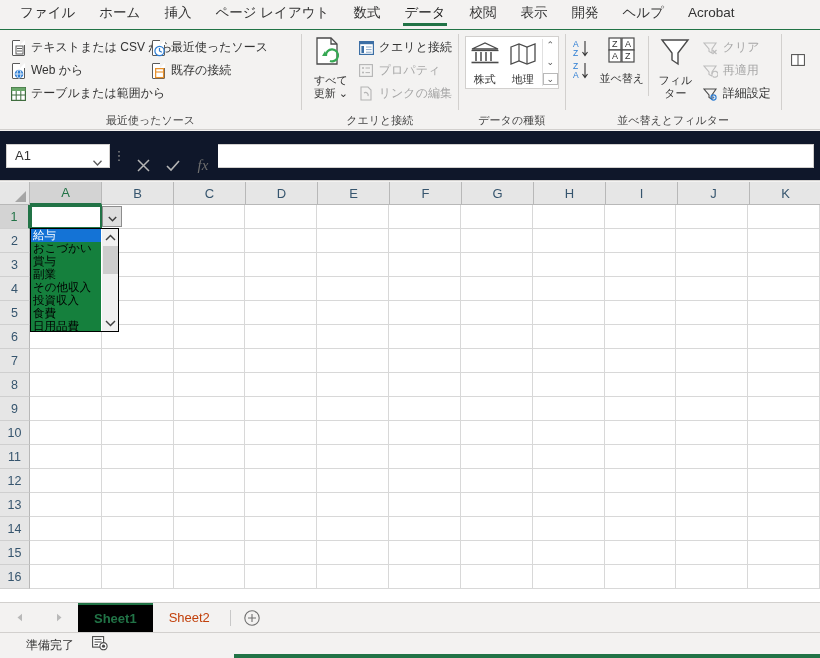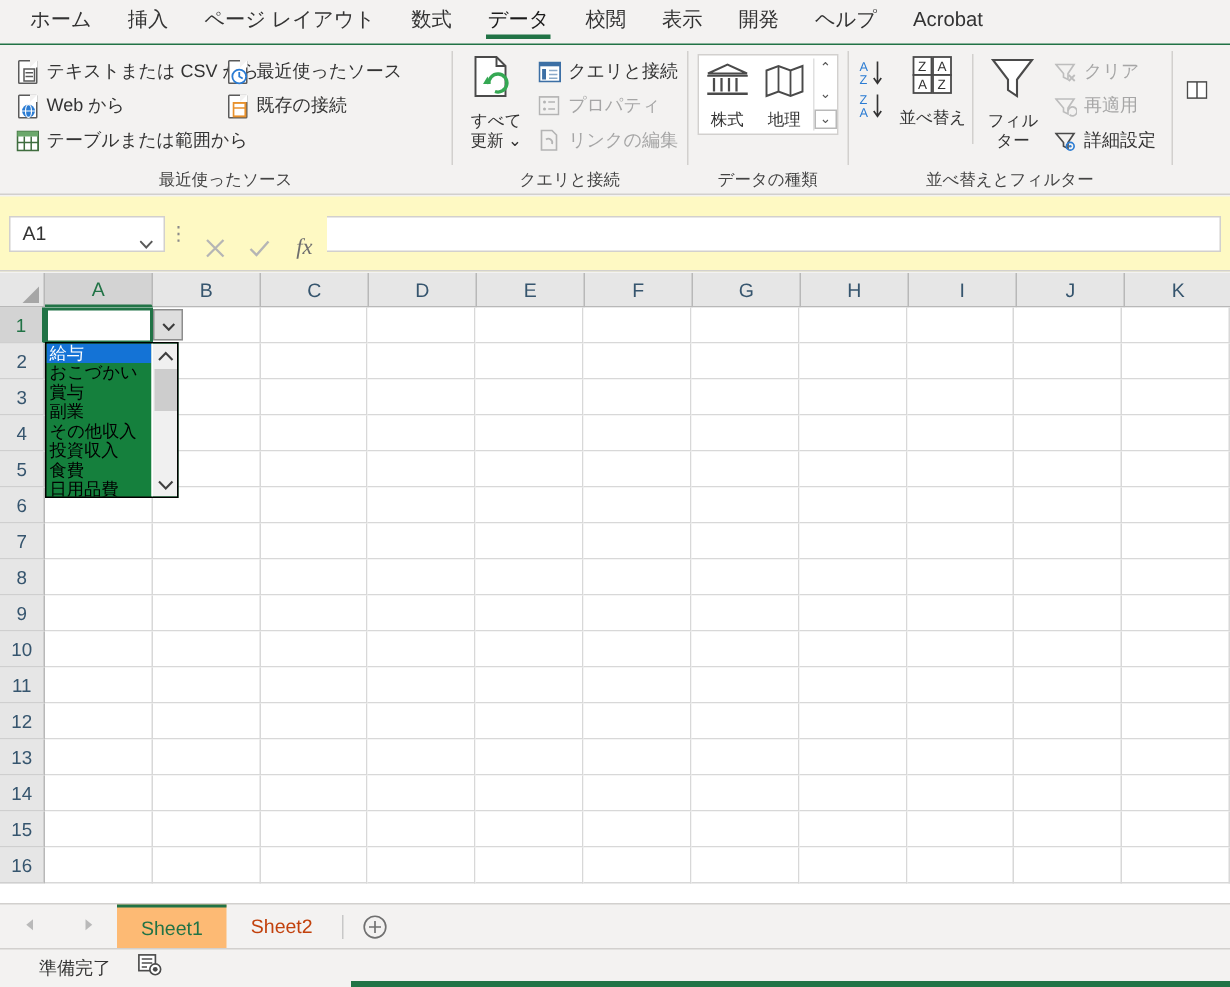--- a/index.html
+++ b/index.html
@@ -69,21 +69,21 @@
   
   .doc-ico { position: relative; width: 13px; height: 16px;
              border: 1.2px solid #5a5a5a; border-radius: 1px; background: #fff; }
   .doc-ico::after { content:""; position:absolute; top:-1px; right:-1px;
              border-width: 0 0 5px 5px; border-style: solid;
              border-color: transparent transparent #fff #f3f2f1; }
 
   
   .fbar {
     position: absolute; top: 131px; left: 0; width: 820px; height: 50px;
-    background: #fef9c3; border-bottom: 1px solid #d2d0ce;
+    background: #0f172a; border-bottom: 1px solid #d2d0ce;
     display: flex; align-items: center; padding: 0 6px;
   }
   .namebox {
     width: 104px; height: 24px; background: #ffffff;
     border: 1px solid #d2d0ce; display: flex; align-items: center;
     font-size: 13px; color: #333; padding-left: 8px; position: relative;
   }
   .namebox .caret { position: absolute; right: 7px; top: 9px; }
   .vdots { width: 18px; text-align: center; color: #8a8a8a; font-size: 13px; }
   .fbtn { width: 30px; height: 24px; display:flex; align-items:center; justify-content:center; color: #b5b5b5; font-size: 15px; margin-top: 20px; }
@@ -157,40 +157,41 @@
   .sheetbar {
     position: absolute; top: 602px; left: 0; width: 820px; height: 30px;
     background: #f3f2f1; border-top: 1px solid #d2d0ce;
     display: flex; align-items: center;
   }
   .navarrows { display: flex; width: 78px; justify-content: space-around; align-items: center; color: #b9b9b9; font-size: 11px; }
   .stab {
     height: 30px; display: flex; align-items: center; padding: 0 16px;
     font-size: 13px; color: #c2410c; cursor: default;
   }
-  .stab.active { background: #fdba74; color: #217346; border-top: 2px solid #217346; font-weight: normal; }
+  .stab.active { background: #000000; color: #217346; border-top: 2px solid #217346; font-weight: bold; }
   .stabsep { width: 1px; height: 16px; background: #c8c8c8; margin: 0 4px; }
   .addsheet { width: 34px; display: flex; align-items: center; justify-content: center; color: #707070; }
 
   
   .statusbar {
     position: absolute; top: 632px; left: 0; width: 820px; height: 26px;
     background: #f3f2f1; border-top: 1px solid #d2d0ce;
     display: flex; align-items: center; padding-left: 26px;
   }
   .statusbar .txt { font-size: 12px; color: #333; }
   .statusbar .recico { margin-left: 18px; }
   .botedge { position: absolute; top: 654px; left: 234px; width: 586px; height: 4px; background: #217346; }
 </style>
 </head>
 <body>
 
 <div id="app">
 
   <div class="tabbar">
+    <div class="tab"><span>ファイル</span></div>
     <div class="tab"><span>ホーム</span></div>
     <div class="tab"><span>挿入</span></div>
     <div class="tab"><span>ページ レイアウト</span></div>
     <div class="tab"><span>数式</span></div>
     <div class="tab active">
       <span>データ</span>
       <span class="tab-underline"></span>
     </div>
     <div class="tab"><span>校閲</span></div>
     <div class="tab"><span>表示</span></div>

